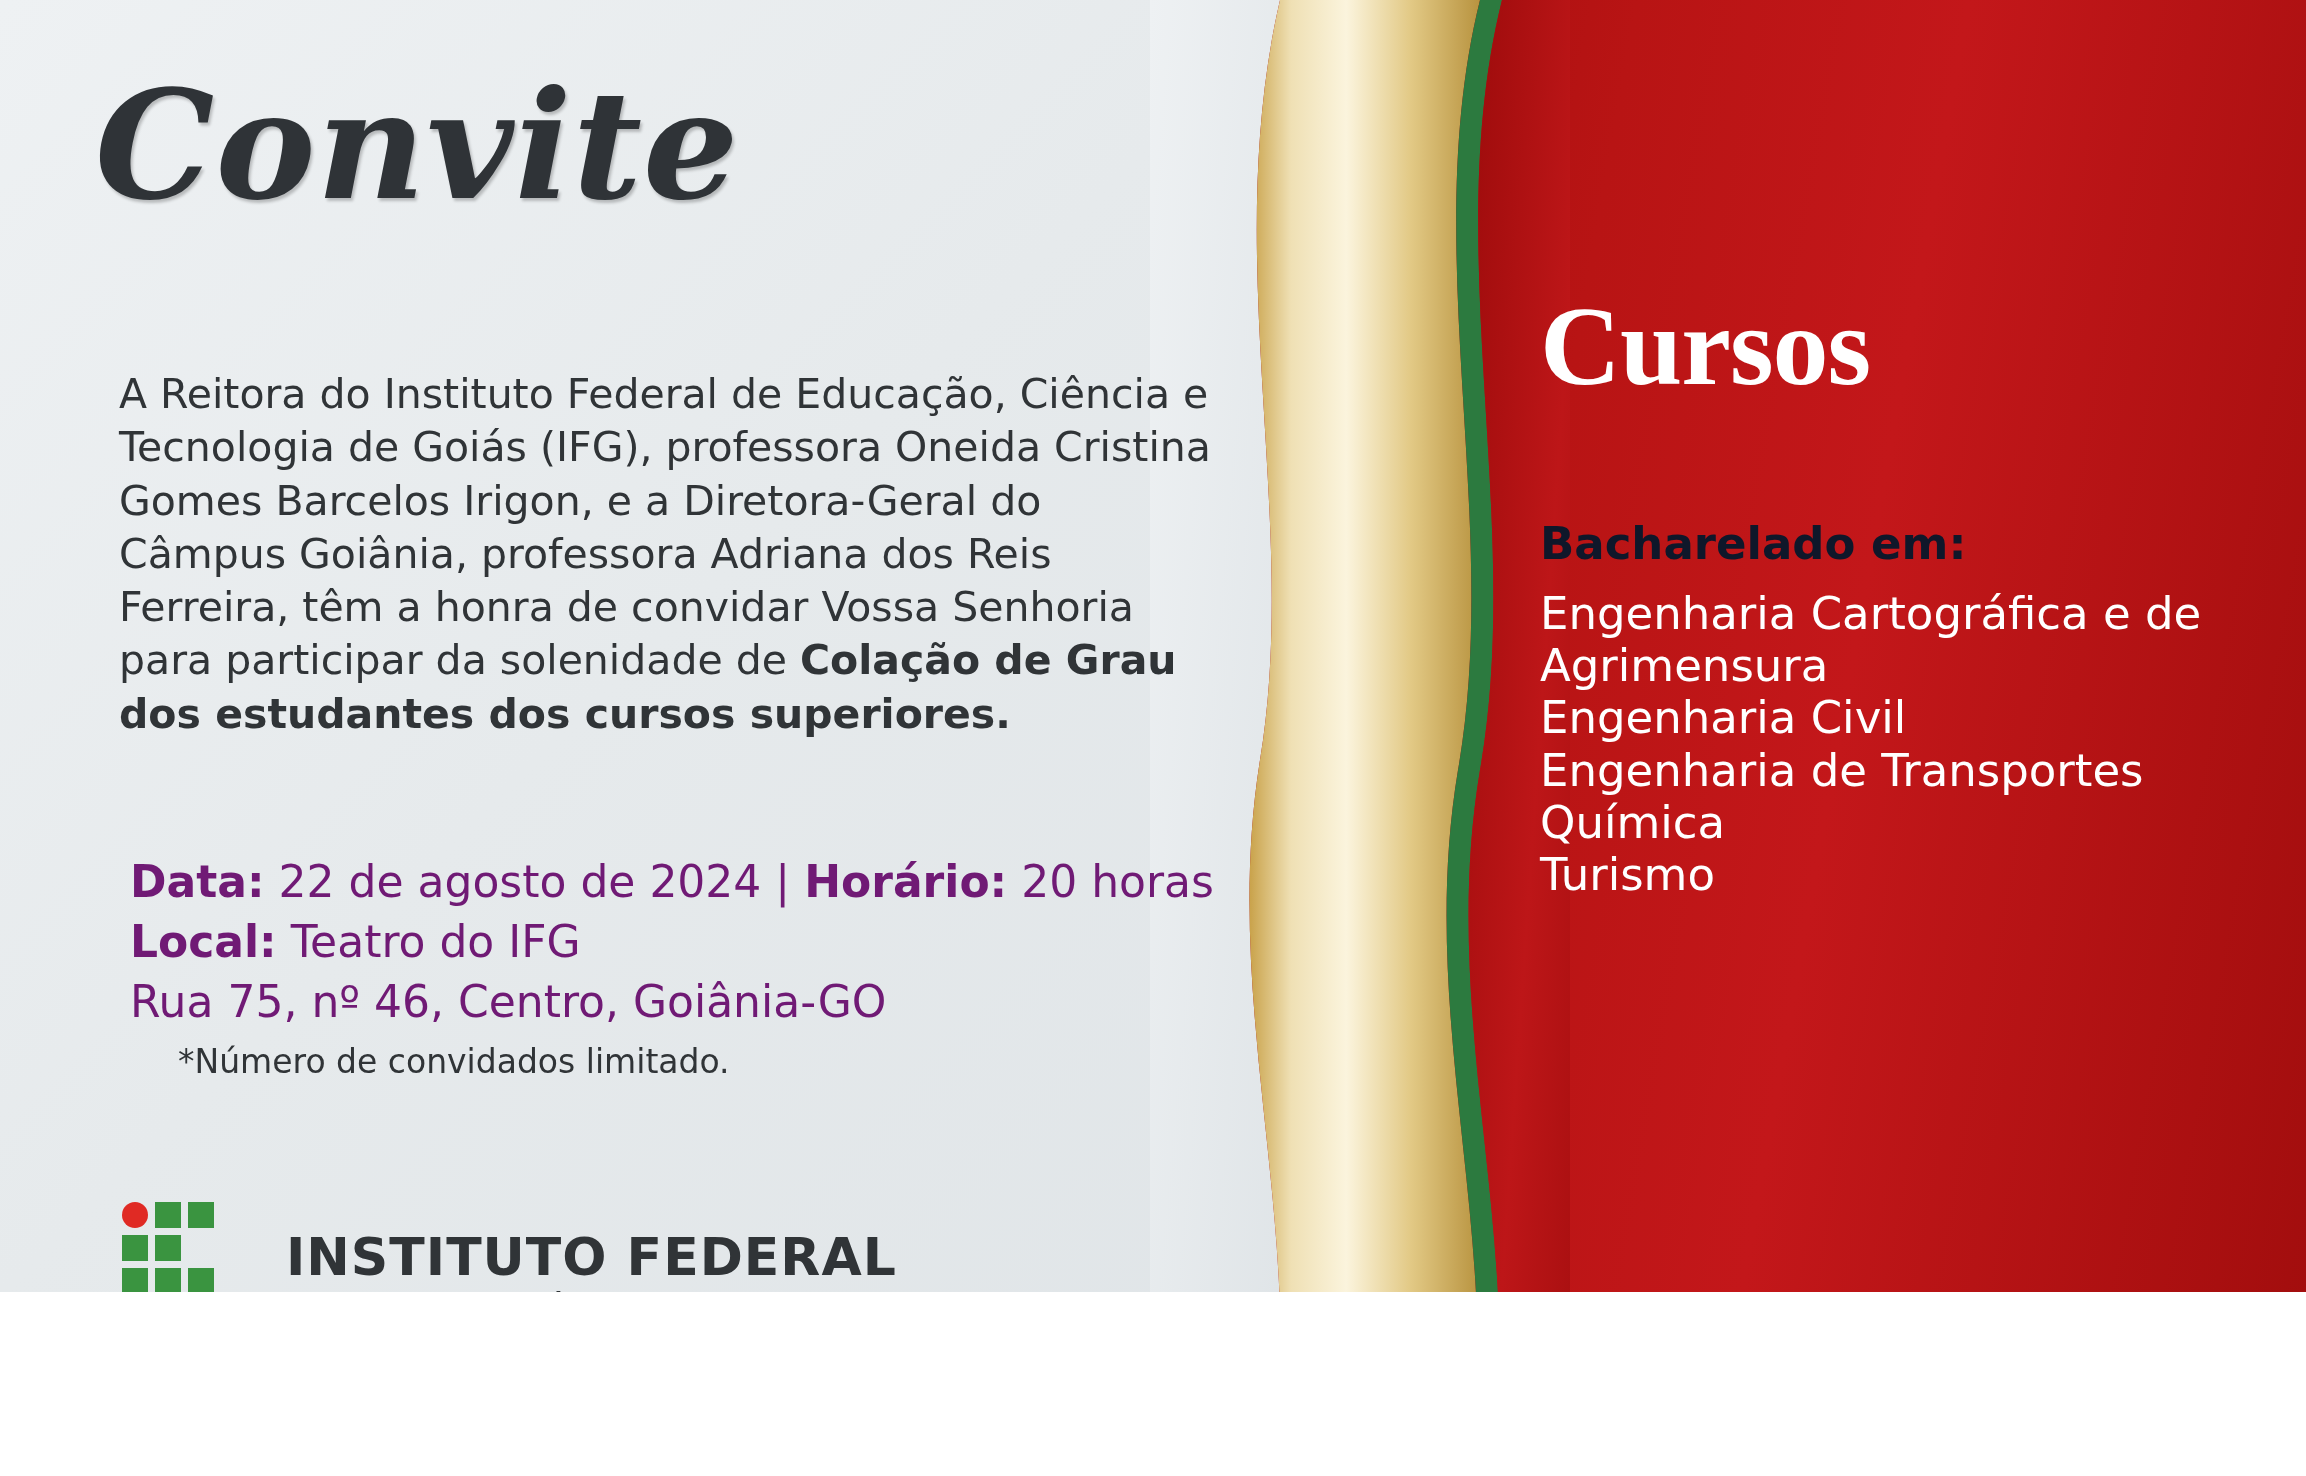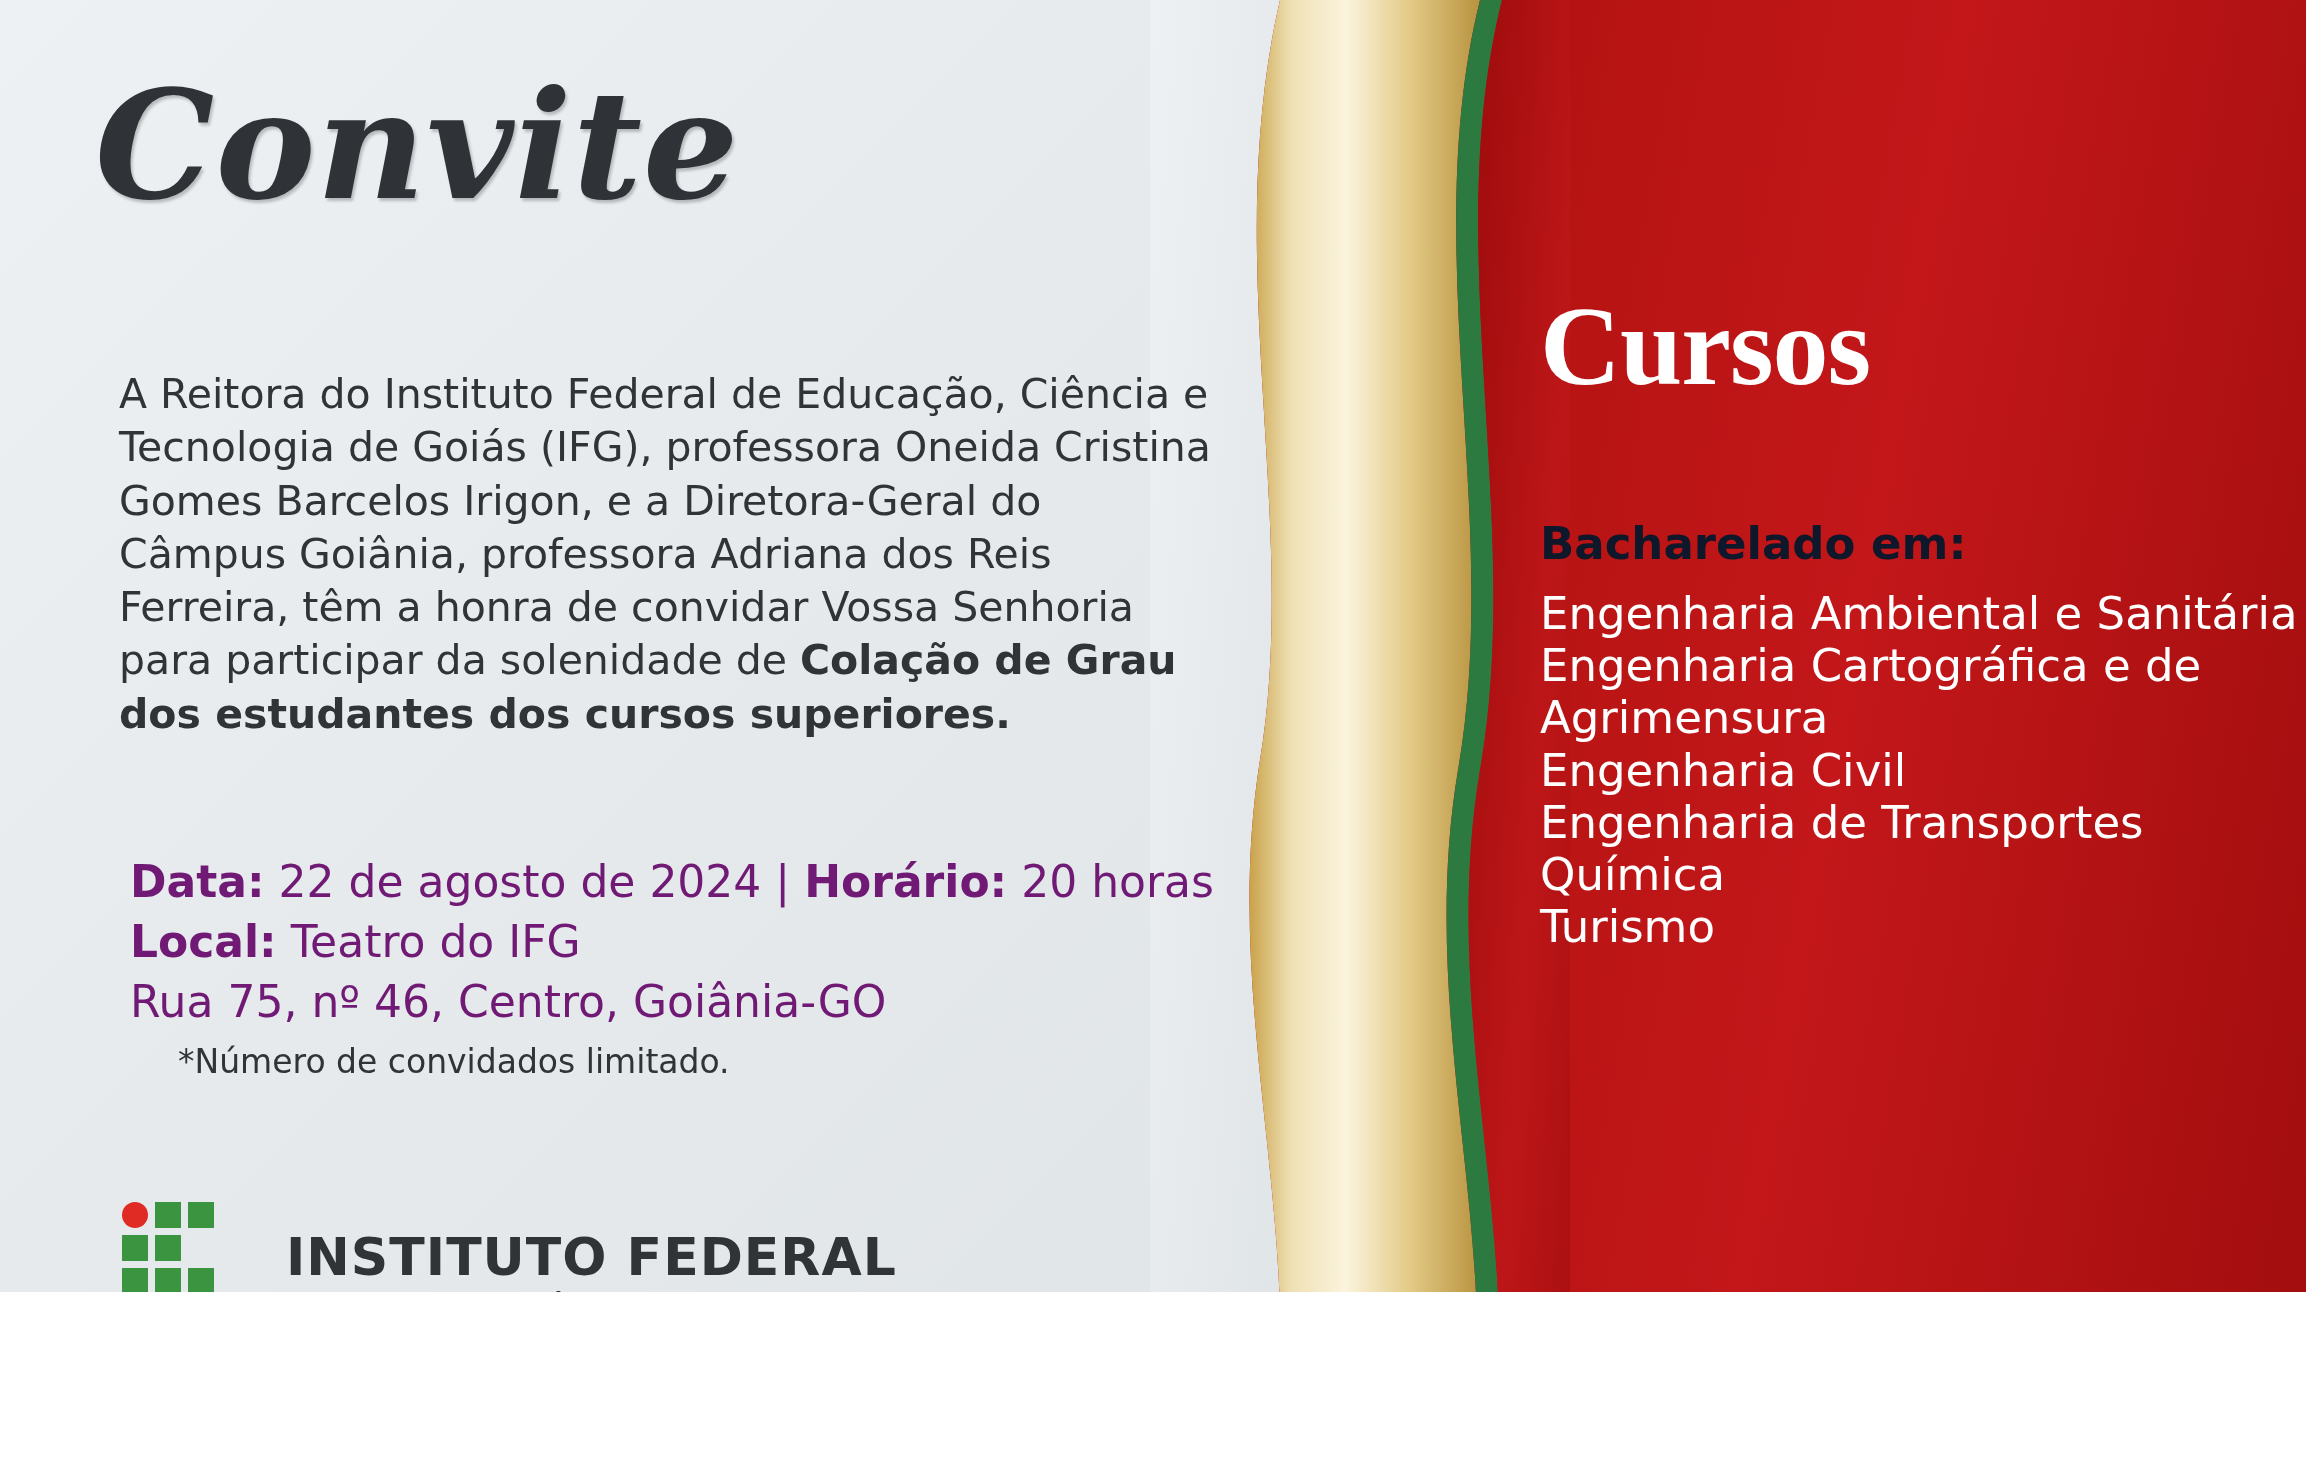--- a/index.html
+++ b/index.html
@@ -238,21 +238,20 @@
     </div>
     <div class="logo-text">
       <div class="logo-title">INSTITUTO FEDERAL</div>
       <div class="logo-sub">Número</div>
     </div>
   </div>
 
   <div class="cursos-title">Cursos</div>
   <div class="cursos-sub">Bacharelado em:</div>
   <div class="cursos-list">
-    <div>Engenharia Ambiental e Sanitária</div>
     <div>Engenharia Cartográfica e de Agrimensura</div>
     <div>Engenharia Civil</div>
     <div>Engenharia de Transportes</div>
     <div>Química</div>
     <div>Turismo</div>
   </div>
 
 </div>
 
 </body></html>

